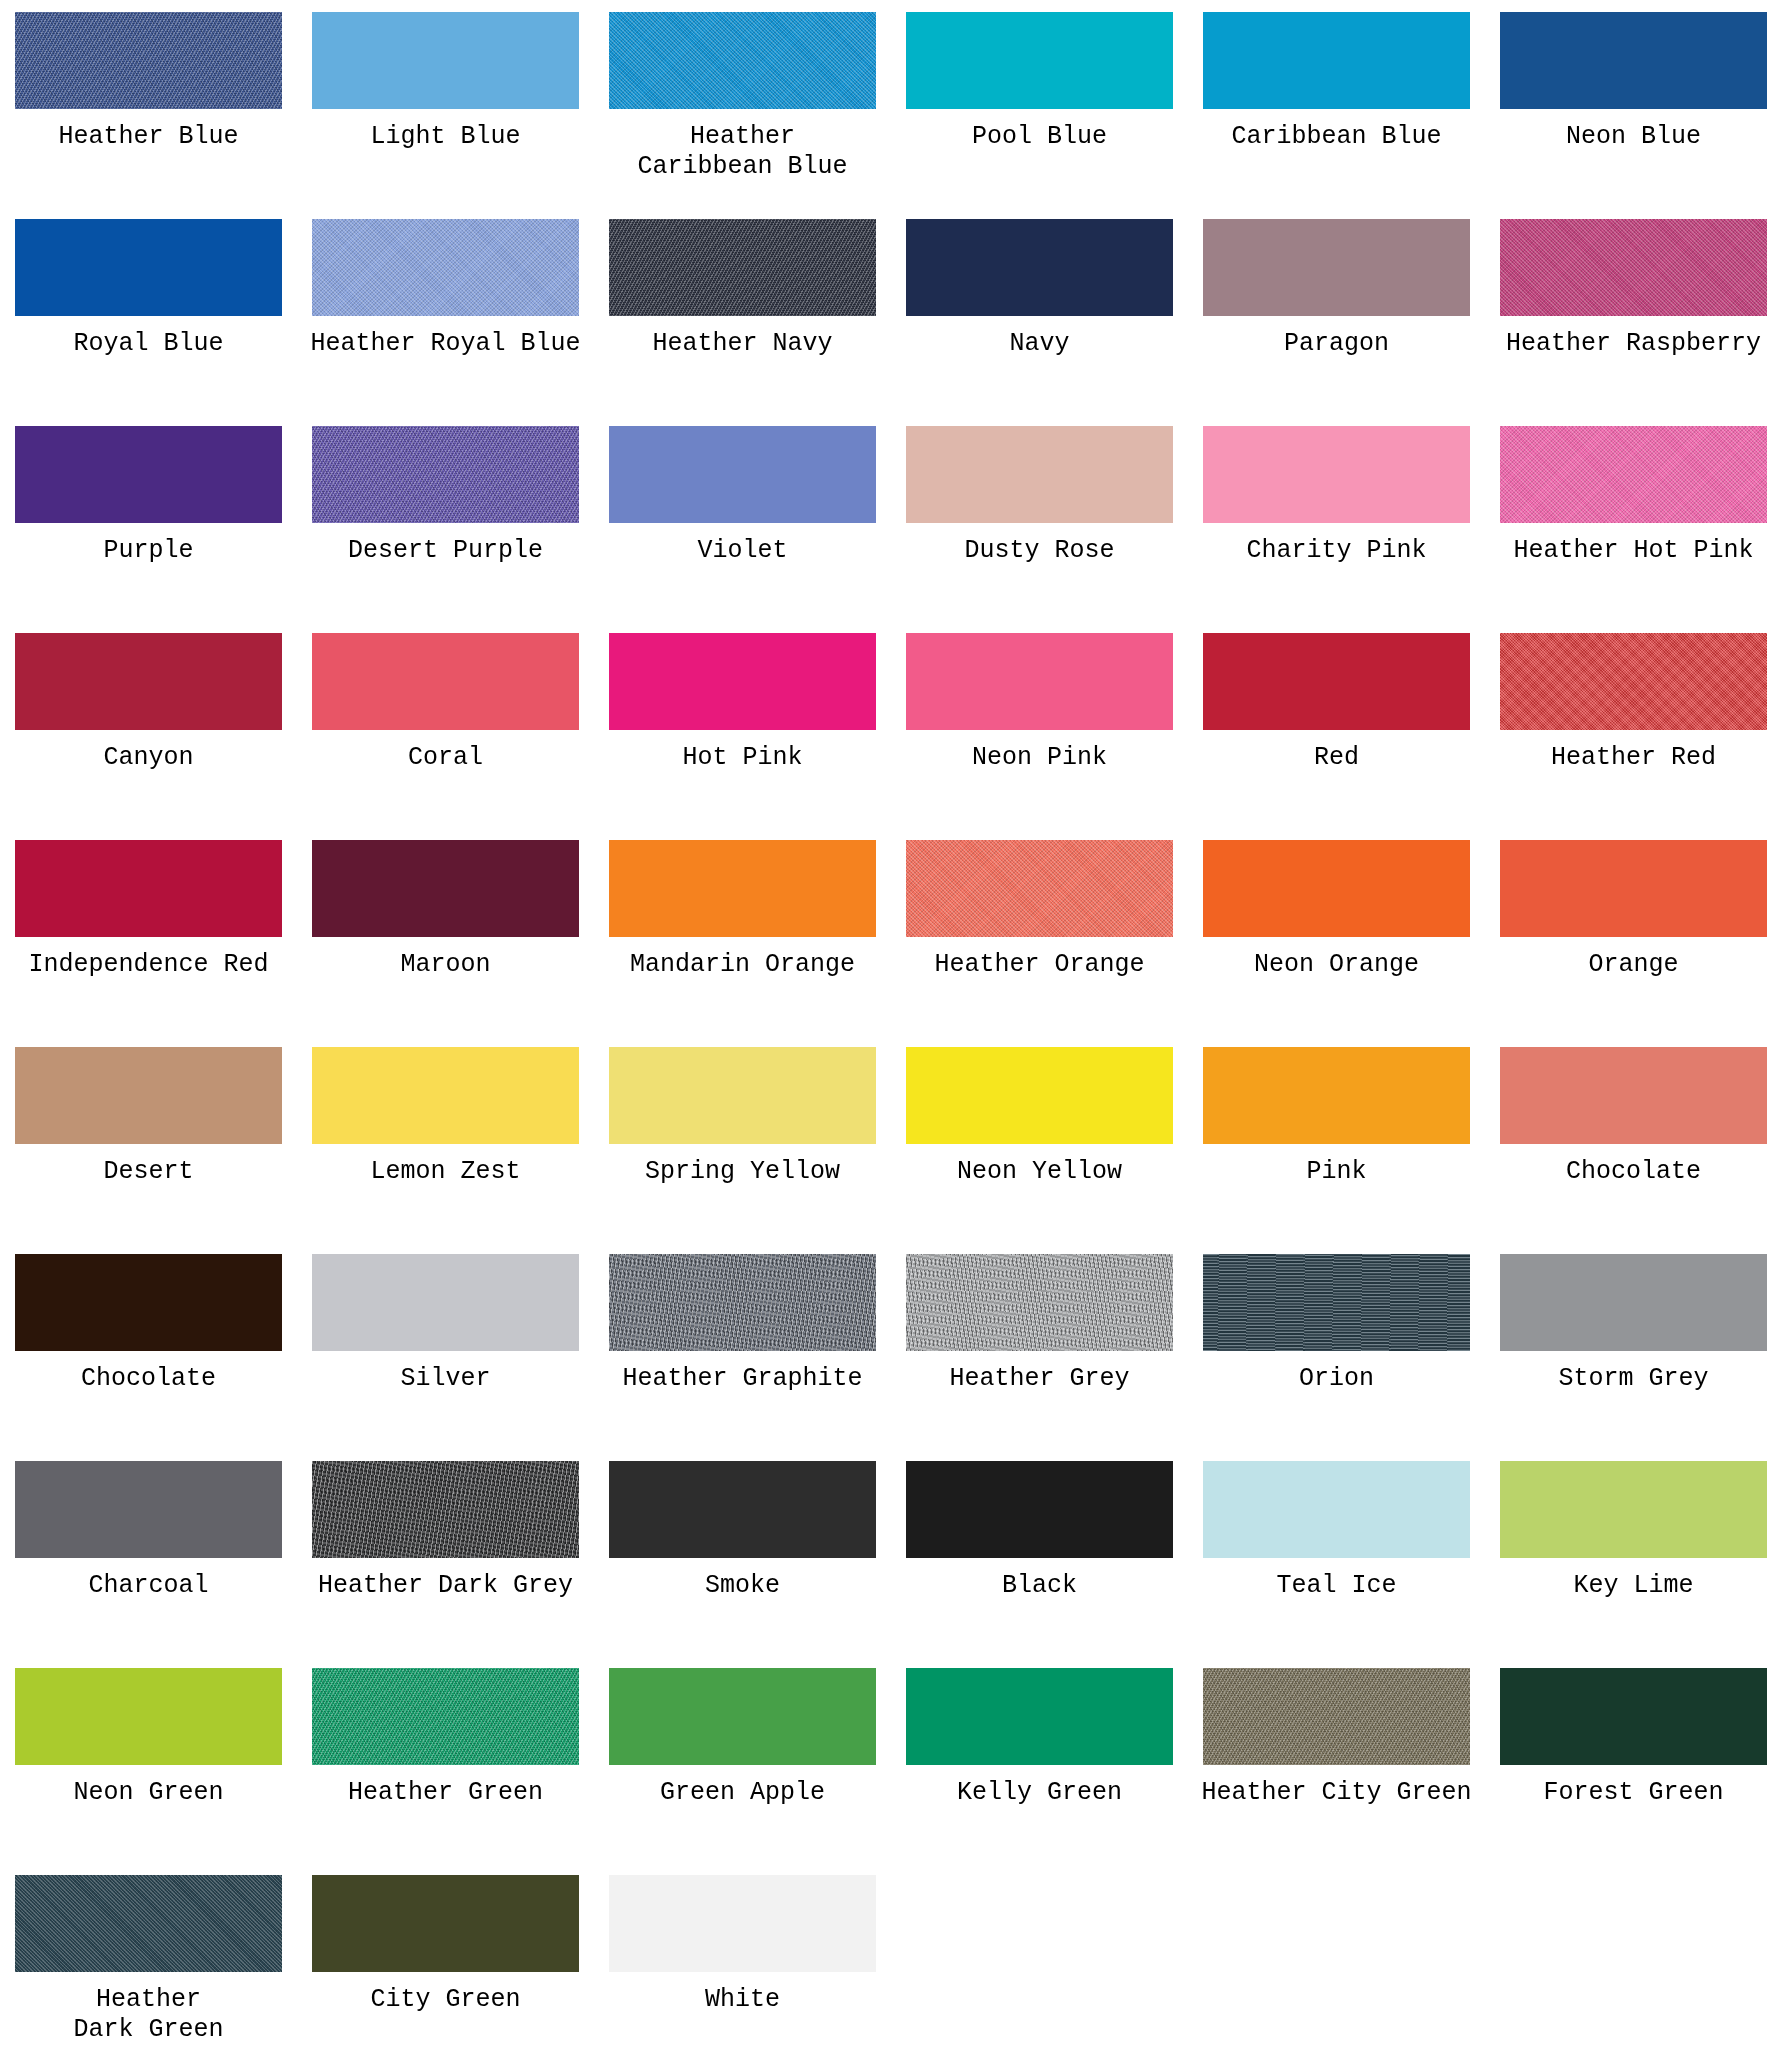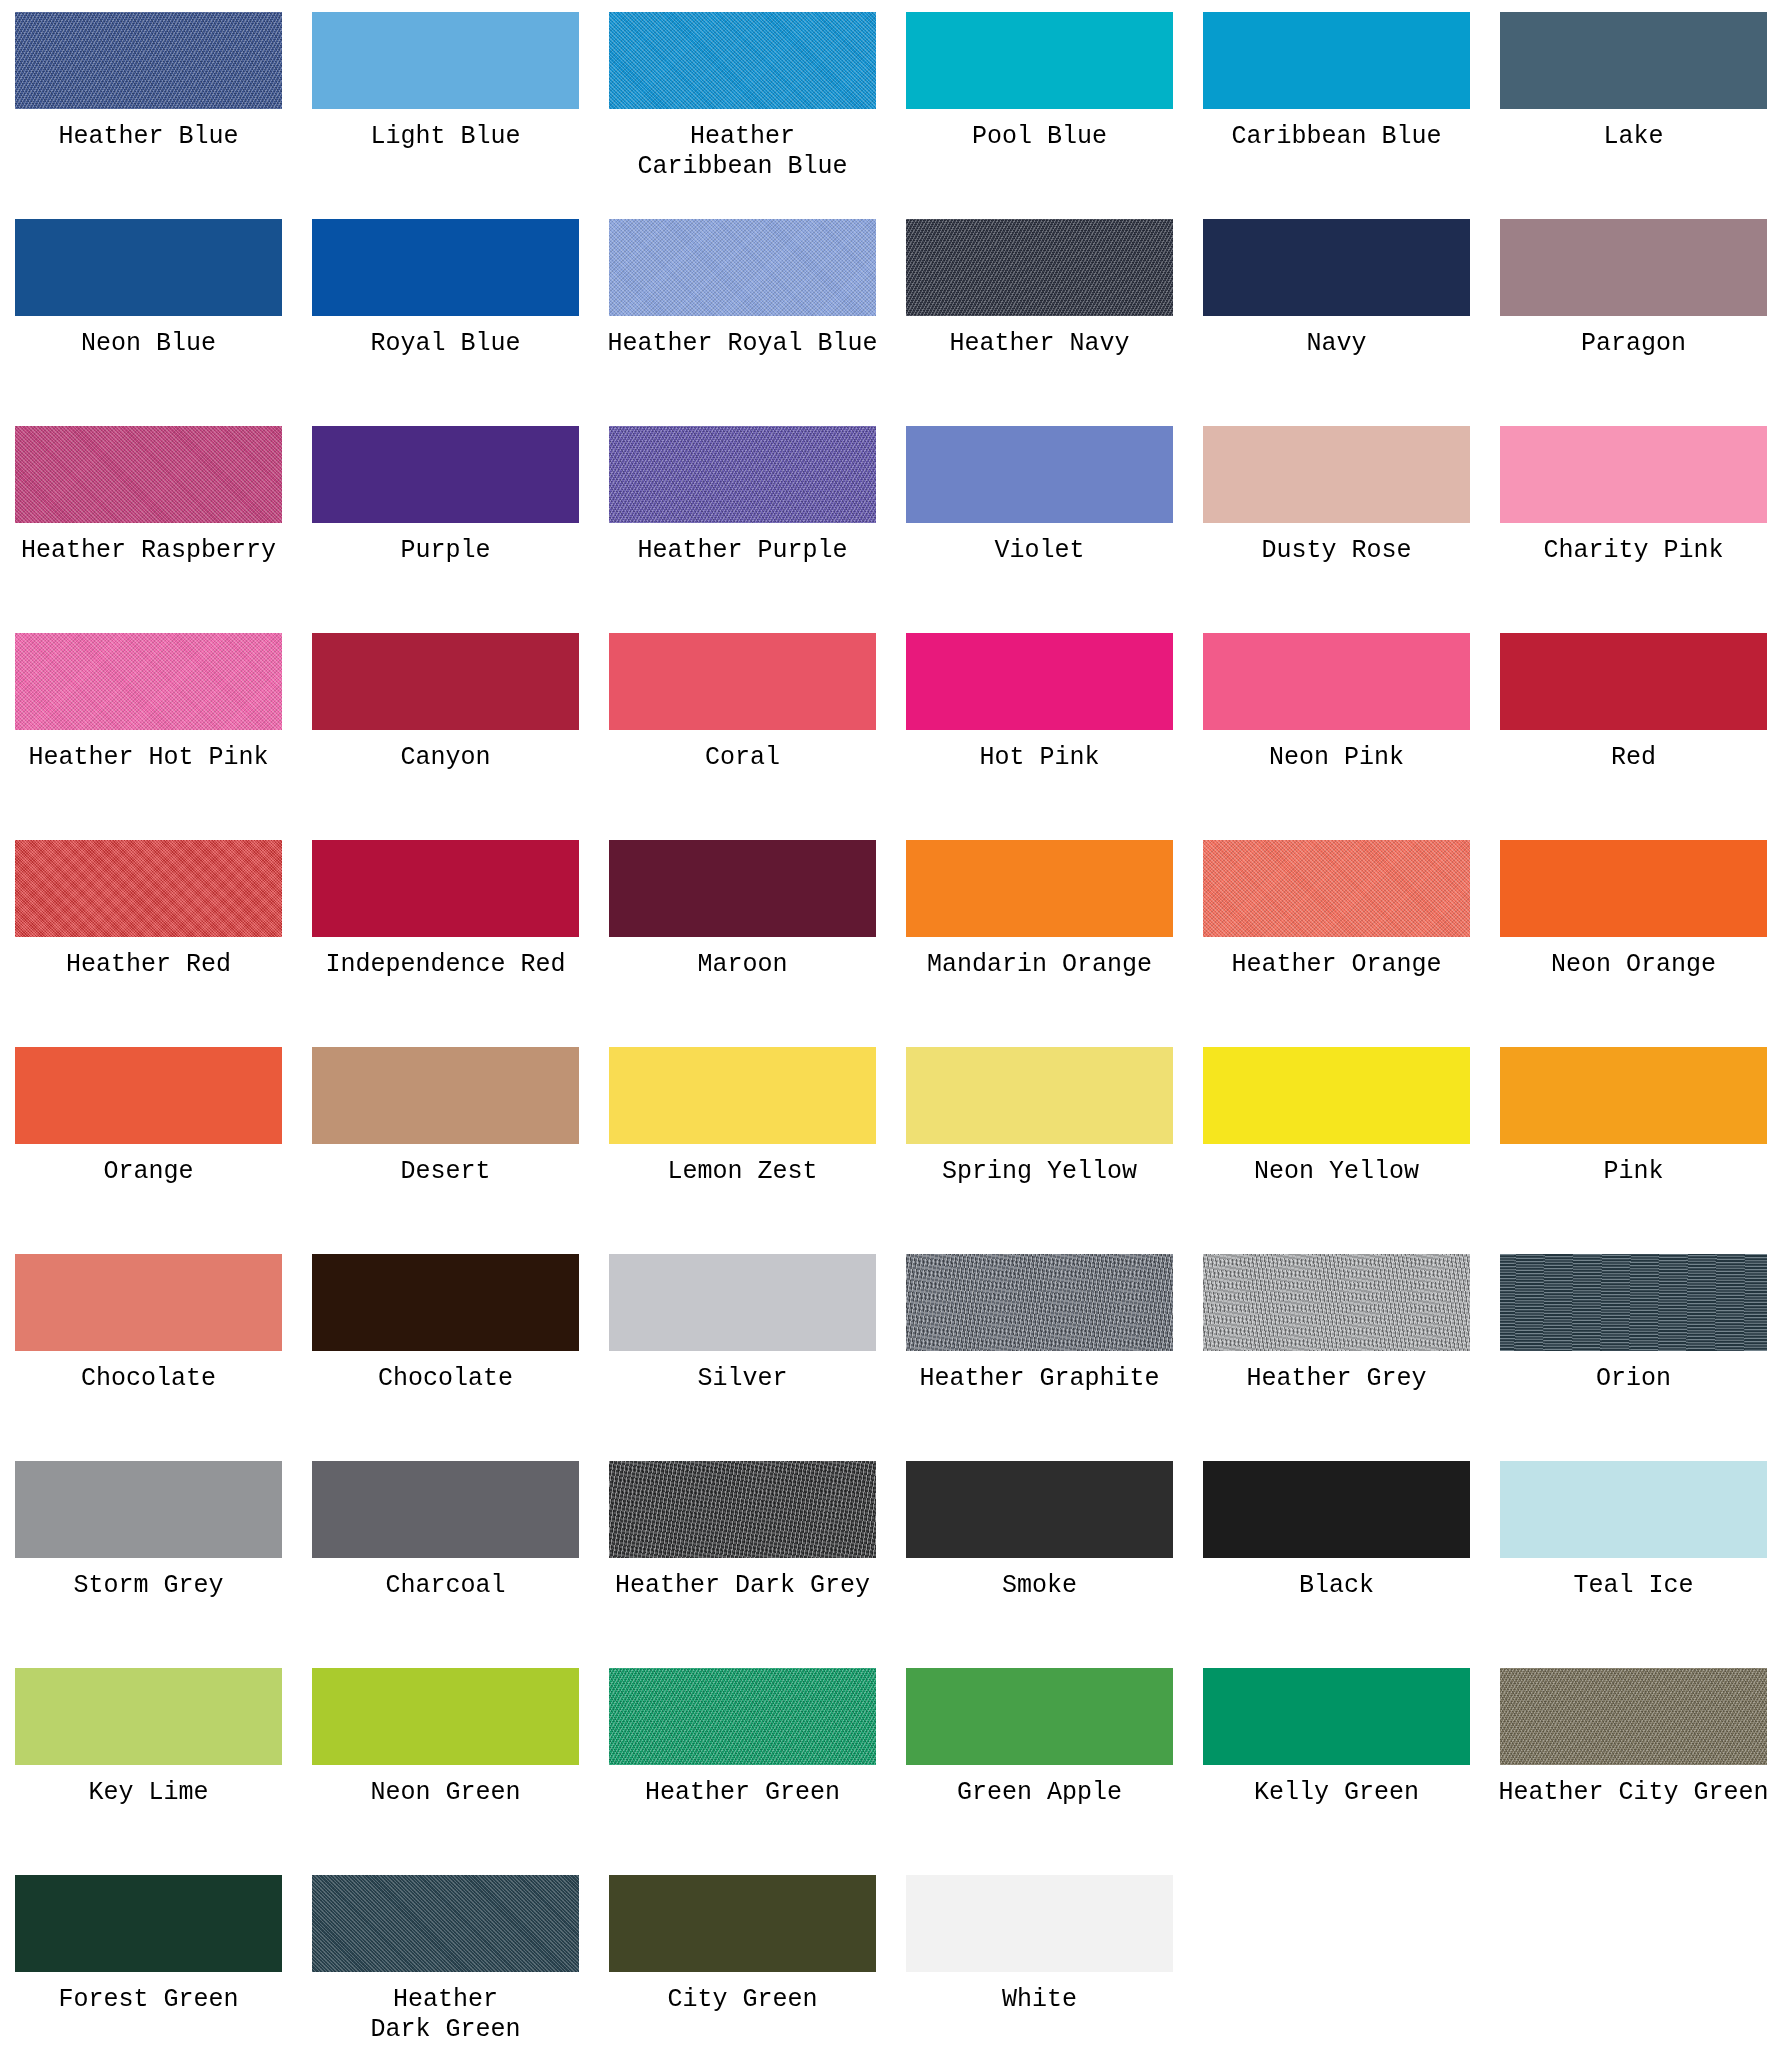--- a/index.html
+++ b/index.html
@@ -129,26 +129,20 @@
       </div>
       <div class="swatch-label">Pool Blue</div>
     </div>
     <div class="swatch-cell">
       <div class="swatch-chip" style="background-color: rgb(6, 156, 205);">
         <div class="base" style="background-color: rgb(6, 156, 205);"></div>
       </div>
       <div class="swatch-label">Caribbean Blue</div>
     </div>
     <div class="swatch-cell">
-      <div class="swatch-chip" style="background-color: rgb(70, 98, 116);">
-        <div class="base" style="background-color: rgb(70, 98, 116);"></div>
-      </div>
-      <div class="swatch-label">Lake</div>
-    </div>
-    <div class="swatch-cell">
       <div class="swatch-chip" style="background-color: rgb(23, 81, 143);">
         <div class="base" style="background-color: rgb(23, 81, 143);"></div>
       </div>
       <div class="swatch-label">Neon Blue</div>
     </div>
     <div class="swatch-cell">
       <div class="swatch-chip" style="background-color: rgb(6, 82, 165);">
         <div class="base" style="background-color: rgb(6, 82, 165);"></div>
       </div>
       <div class="swatch-label">Royal Blue</div>
@@ -186,21 +180,21 @@
     <div class="swatch-cell">
       <div class="swatch-chip" style="background-color: rgb(75, 42, 131);">
         <div class="base" style="background-color: rgb(75, 42, 131);"></div>
       </div>
       <div class="swatch-label">Purple</div>
     </div>
     <div class="swatch-cell">
       <div class="swatch-chip tex-knit" style="background-color: rgb(99, 85, 174);">
         <div class="base" style="background-color: rgb(99, 85, 174);"></div>
       </div>
-      <div class="swatch-label">Heather Purple</div>
+      <div class="swatch-label">Desert Purple</div>
     </div>
     <div class="swatch-cell">
       <div class="swatch-chip" style="background-color: rgb(110, 131, 198);">
         <div class="base" style="background-color: rgb(110, 131, 198);"></div>
       </div>
       <div class="swatch-label">Violet</div>
     </div>
     <div class="swatch-cell">
       <div class="swatch-chip" style="background-color: rgb(222, 183, 171);">
         <div class="base" style="background-color: rgb(222, 183, 171);"></div>

